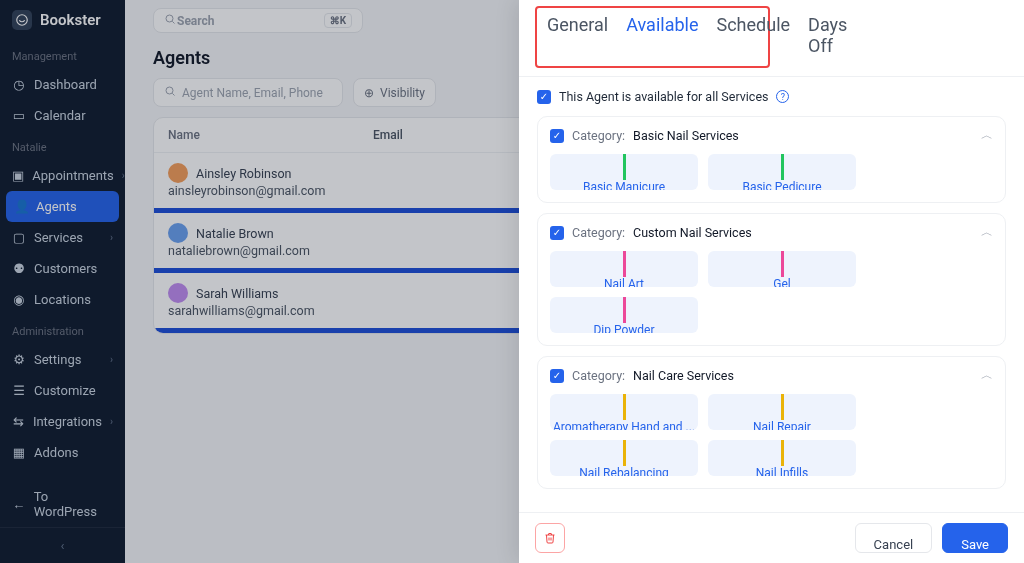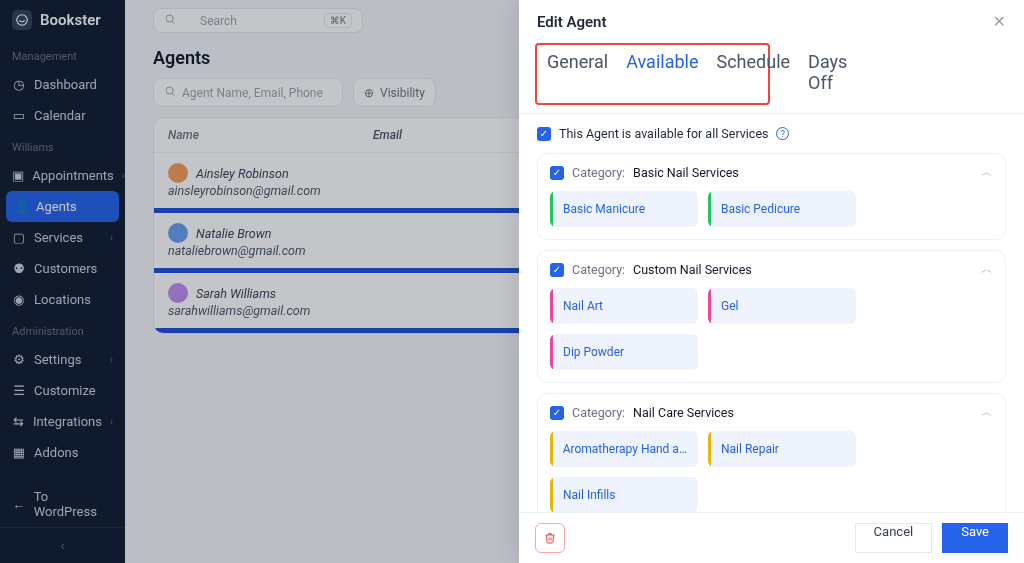--- a/index.html
+++ b/index.html
@@ -13,28 +13,28 @@
 .section-label { font-size: 11px; color: #6b7280; padding: 10px 12px 6px; }
 .nav-item { display: flex; align-items: center; gap: 8px; padding: 8px 12px; font-size: 13px; color: #cbd5e1; cursor: pointer; position: relative; }
 .nav-item.active { background: #2563eb; color: #fff; border-radius: 6px; margin: 0 6px; padding: 8px 8px; }
 .nav-item .chev { margin-left: auto; font-size: 10px; color: #64748b; }
 .nav-icon { width: 14px; text-align: center; }
 .sidebar-bottom { margin-top: auto; }
 .collapse-bar { border-top: 1px solid #1e293b; text-align:center; padding: 10px 0; color:#64748b; cursor:pointer; }
 
 
 .main { position: absolute; left: 135px; top: 0; right: 0; height: 100%; background: #f5f6f8; padding: 8px 18px; }
-.searchbar { display:flex; align-items:center; gap:24px; border:1px solid #e5e7eb; background:#fff; border-radius:8px; padding:4px 10px; width: 210px; color:#9ca3af; font-size:12px; }
+.searchbar { display:flex; align-items:center; gap:1px; border:1px solid #e5e7eb; background:#fff; border-radius:8px; padding:4px 10px; width: 210px; color:#9ca3af; font-size:12px;font-weight:bold; }
 .searchbar .kbd { border:1px solid #e5e7eb; border-radius:4px; padding:1px 5px; font-size:10px; margin-left:auto; color:#6b7280; }
 .page-title { font-size: 18px; font-weight: 600; margin: 14px 0 10px; color: #111827; }
 .filters { display:flex; gap:10px; margin-bottom:10px; }
 .input-like { display:flex; align-items:center; gap:6px; border:1px solid #e5e7eb; background:#fff; border-radius:8px; padding:6px 10px; width:190px; color:#9ca3af; font-size:12px; }
 .btn-ghost { display:flex; align-items:center; gap:6px; border:1px solid #e5e7eb; background:#fff; border-radius:8px; padding:6px 10px; color:#6b7280; font-size:12px; cursor:pointer; }
 .table { border:1px solid #e5e7eb; background:#fff; border-radius:10px; overflow:hidden; width: 420px; }
-.thead, .trow { display:flex; padding:10px 14px;font-style:italic; }
+.thead, .trow { display:flex; padding:10px 14px; }
 .thead { color:#6b7280; font-size:12px; border-bottom:1px solid #eef0f3; font-weight:500; }
 .trow { border-bottom:5px solid #1d4ed8; align-items:flex-start; font-size:12.5px; color:#374151;flex-direction:column; }
 .col-name { width: 205px; display:flex; align-items:center; gap:8px; }
 .col-email { flex:1; color:#4b5563; }
 .avatar { width:20px; height:20px; border-radius:50%; background:#fbb; display:inline-block; }
 .a1{background:#f59e5a}.a2{background:#ef6a6a}.a3{background:#6aa0ef}.a4{background:#c08cf0}
 
 
 .dim { position:absolute; inset:0; background: rgba(15,25,40,0.25); }
 
@@ -51,28 +51,28 @@
 .drawer-body { flex:1; overflow:auto; padding: 12px 18px; }
 .row-check { display:flex; align-items:center; gap:8px; font-size:12.5px; margin-bottom:12px; }
 .checkbox { width:14px; height:14px; border-radius:3px; background:#2563eb; display:inline-flex; align-items:center; justify-content:center; color:#fff; font-size:10px; flex-shrink:0; }
 .info-icon { color:#2563eb; border:1px solid #2563eb; border-radius:50%; width:13px; height:13px; display:inline-flex; align-items:center; justify-content:center; font-size:9px; }
 .category { border:1px solid #eef0f3; border-radius:10px; margin-bottom:10px; }
 .cat-head { display:flex; align-items:center; gap:8px; padding:10px 12px; font-size:12.5px; }
 .cat-label { color:#6b7280; }
 .cat-name { color:#111827; }
 .cat-chev { margin-left:auto; color:#9ca3af; font-size:12px; }
 .pill-grid { display:flex; flex-wrap:wrap; gap:10px; padding: 0 12px 12px; }
-.pill { width:148px; height:36px; background:#eef3fd; border-radius:6px; display:flex; align-items:center; font-size:12px; color:#2563eb; cursor:pointer; overflow:hidden; }
+.pill { width:148px; height:36px; background:#eef3fd; border-radius:6px; display:flex; align-items:center; font-size:12px; color:#2563eb; cursor:pointer; overflow:hidden;flex-direction:column; }
 .pill .bar { width:3px; height:100%; }
 .pill .txt { padding: 0 10px; white-space:nowrap; overflow:hidden; text-overflow:ellipsis; }
 .bar-green{background:#22c55e}.bar-pink{background:#ec4899}.bar-yellow{background:#eab308}
 .drawer-foot { border-top:1px solid #eef0f3; padding:10px 16px; display:flex; align-items:center; gap:10px; }
 .del-btn { width:30px; height:30px; border:1px solid #fca5a5; border-radius:6px; display:flex; align-items:center; justify-content:center; color:#ef4444; cursor:pointer; }
 .spacer { flex:1; }
-.btn { height:30px; padding: 0 18px; border-radius:0; font-size:13px; cursor:pointer; display:inline-flex; align-items:flex-start; }
+.btn { height:30px; padding: 0 18px; border-radius:6px; font-size:13px; cursor:pointer; display:inline-flex; align-items:flex-end; }
 .btn-outline { border:1px solid #e5e7eb; background:#fff; color:#374151; }
 .btn-primary { background:#2563eb; color:#fff; border:1px solid #2563eb; }
 .mini-svg { width:12px; height:12px; }
 </style>
 </head>
 <body>
 
 <div class="sidebar">
   <div class="brand">
     <span class="brand-icon">
@@ -87,21 +87,21 @@
   <div id="nav-sections">
       <div class="section-label">Management</div>
       <div class="nav-item">
         <span class="nav-icon">◷</span>
         <span>Dashboard</span>
       </div>
       <div class="nav-item">
         <span class="nav-icon">▭</span>
         <span>Calendar</span>
       </div>
-      <div class="section-label">Williams</div>
+      <div class="section-label">Natalie</div>
       <div class="nav-item">
         <span class="nav-icon">▣</span>
         <span>Appointments</span>
         <span class="chev">›</span>
       </div>
       <div class="nav-item active">
         <span class="nav-icon">👤</span>
         <span>Agents</span>
       </div>
       <div class="nav-item">
@@ -206,24 +206,20 @@
           </div>
           <div class="col-email">sarahwilliams@gmail.com</div>
         </div>
       </div>
   </div>
 </div>
 
 <div class="dim"></div>
 
 <div class="drawer">
-  <div class="drawer-head">
-    <div class="drawer-title">Edit Agent</div>
-    <div class="close-x">✕</div>
-  </div>
 
   <div class="tabs-wrap">
     <div class="tabs" id="tabs">
         <div class="tab">General</div>
         <div class="tab active">Available</div>
         <div class="tab">Schedule</div>
         <div class="tab">Days Off</div>
       </div>
   </div>
   <div class="divider"></div>
@@ -284,20 +280,24 @@
             <span class="cat-chev">︿</span>
           </div>
           <div class="pill-grid">
             <div class="pill">
               <span class="bar bar-yellow"></span>
               <span class="txt">Aromatherapy Hand and ...</span>
             </div>
             <div class="pill">
               <span class="bar bar-yellow"></span>
               <span class="txt">Nail Repair</span>
+            </div>
+            <div class="pill">
+              <span class="bar bar-yellow"></span>
+              <span class="txt">Nail Rebalancing</span>
             </div>
             <div class="pill">
               <span class="bar bar-yellow"></span>
               <span class="txt">Nail Infills</span>
             </div>
           </div>
         </div>
       </div>
   </div>
 

